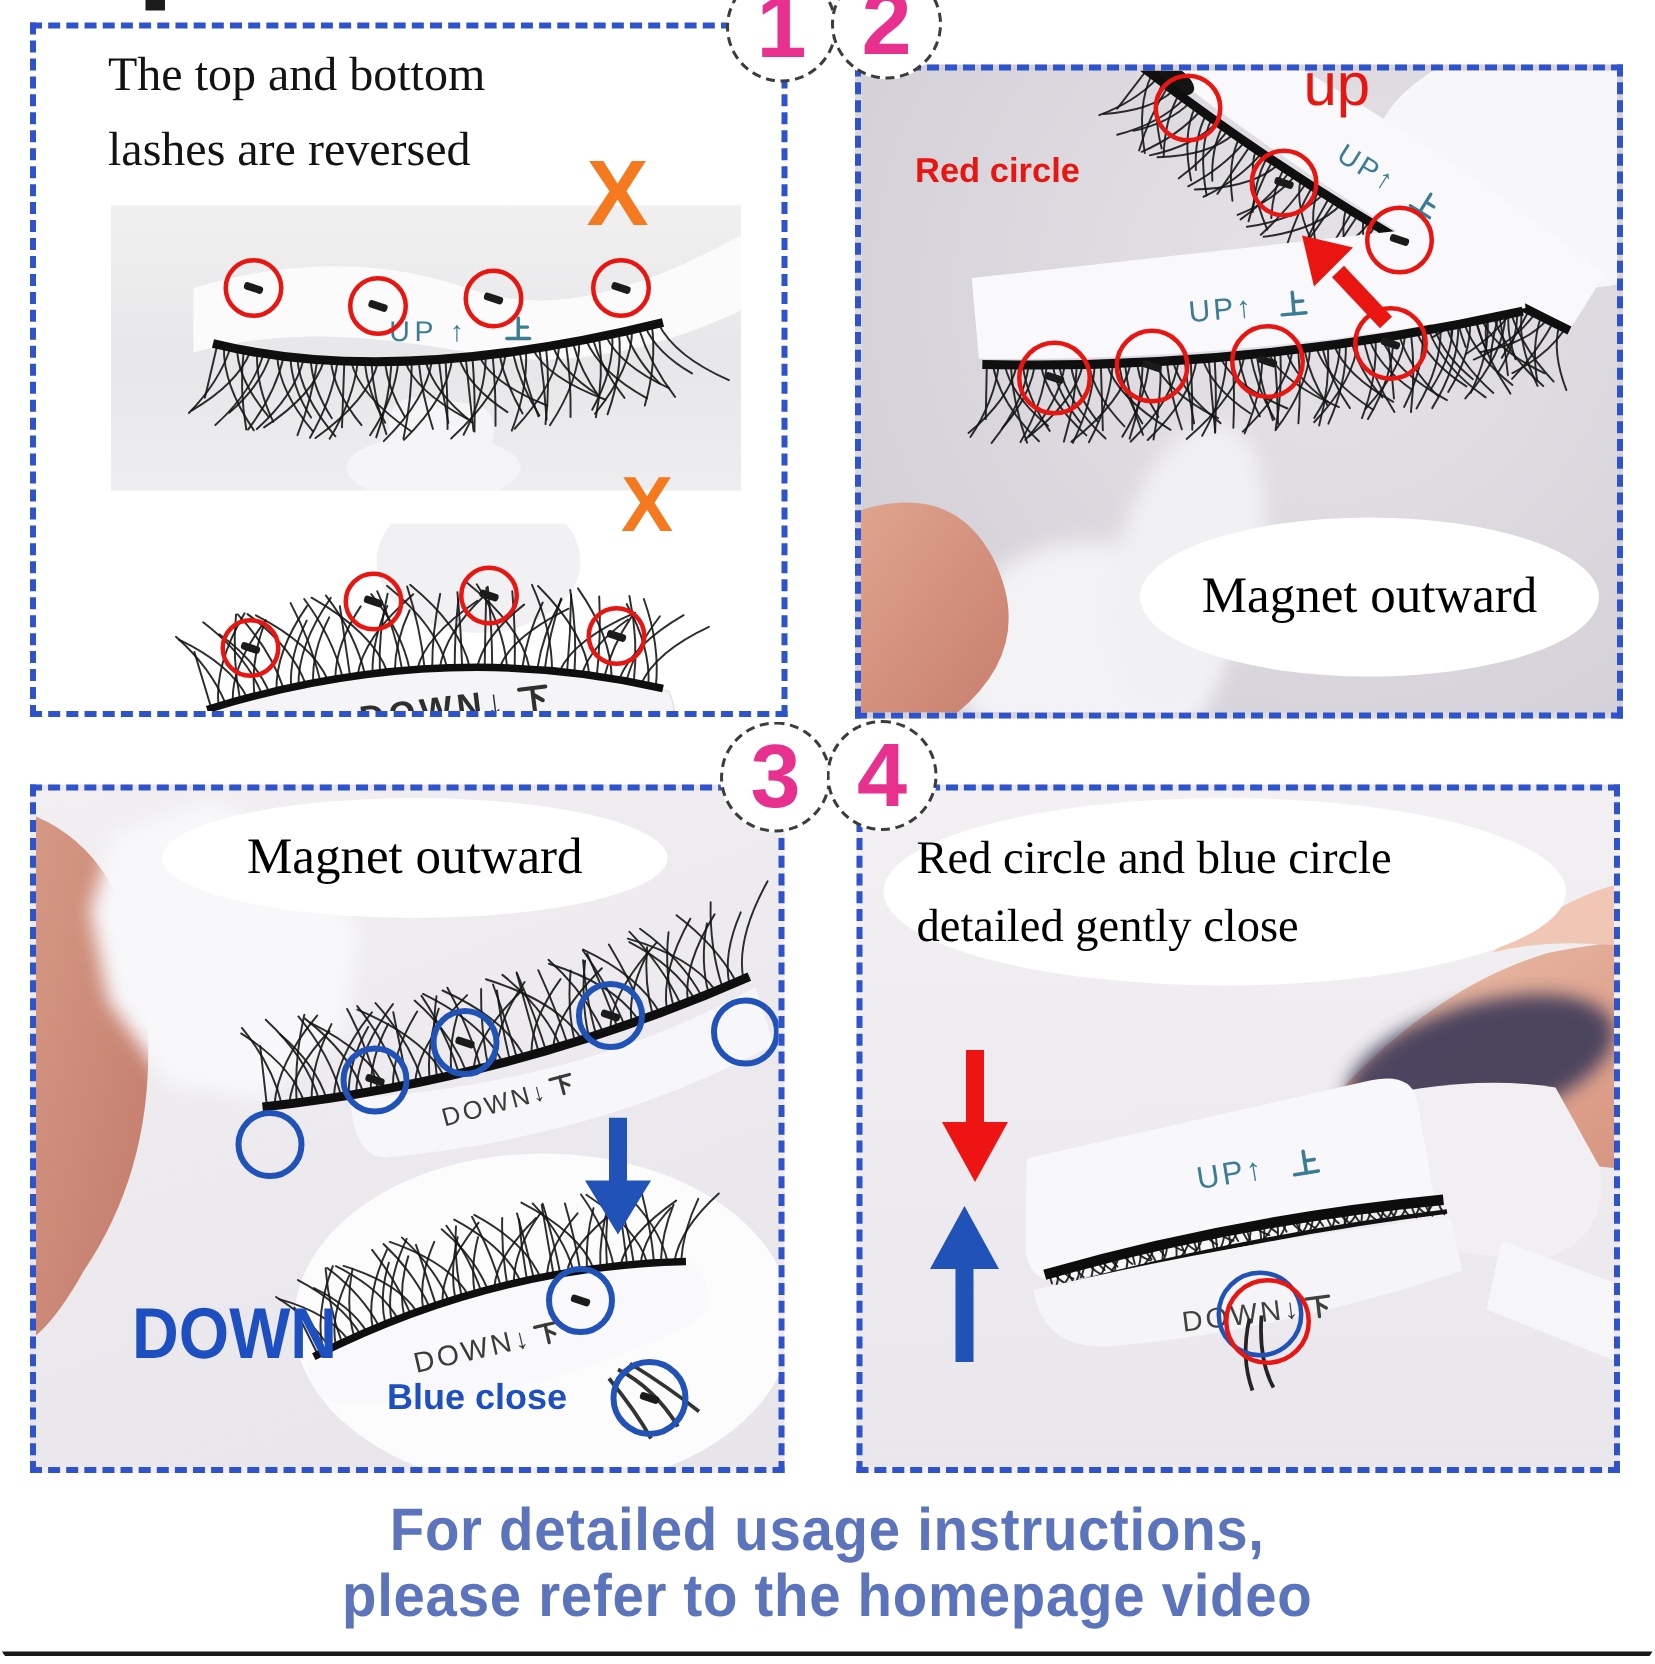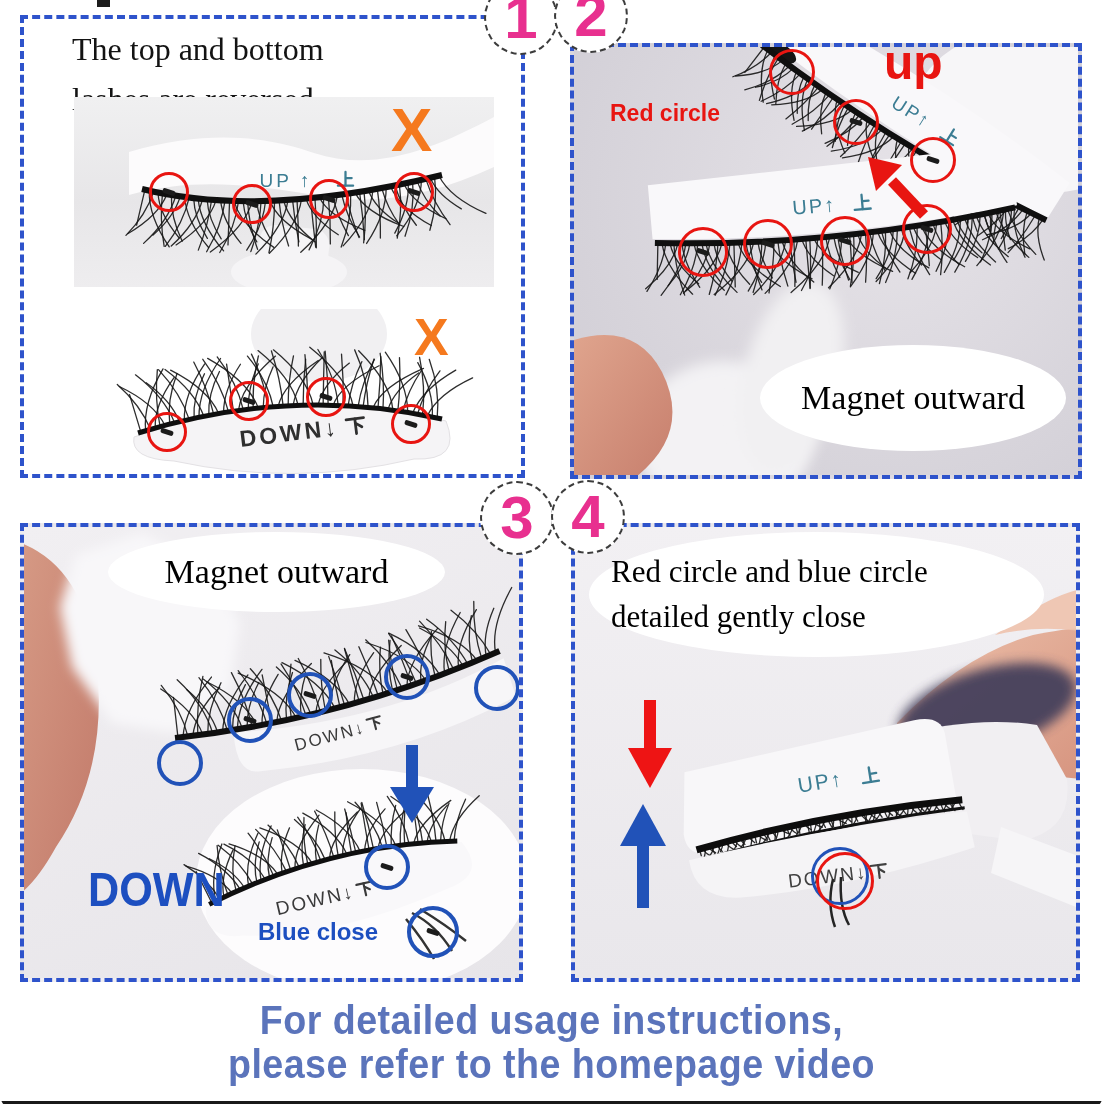--- a/index.html
+++ b/index.html
@@ -7,21 +7,21 @@
          font-family:"Liberation Sans",sans-serif;border-radius:14px;}
   .panel{position:absolute;border:4px dashed #2e53cb;box-sizing:border-box;overflow:hidden;}
   #panel1{left:20px;top:15px;width:505px;height:463px;background:#ffffff;}
   #panel2{left:570px;top:43px;width:512px;height:436px;
           background:radial-gradient(circle at 62% 35%,#e6e3e8 0%,#d6d3da 70%,#cfccd4 100%);}
   #panel3{left:20px;top:523px;width:503px;height:459px;
           background:linear-gradient(160deg,#f1eff2 0%,#e7e5e9 100%);}
   #panel4{left:571px;top:523px;width:509px;height:459px;
           background:linear-gradient(180deg,#f2f0f3 0%,#e9e7eb 100%);}
   .serif{font-family:"Liberation Serif",serif;}
-  .photo{position:absolute;overflow:hidden;}
+  .photo{position:absolute;overflow:hidden;margin-top:40px;}
   .photo>svg,.panelsvg{position:absolute;left:0;top:0;width:100%;height:100%;}
   .circle-marker{position:absolute;border-radius:50%;box-sizing:border-box;}
   .red-c{border:3.5px solid #e81511;}
   .blue-c{border:4px solid #2152b8;}
   .mag{position:absolute;left:50%;top:50%;width:13px;height:5px;background:#1b1b1b;border-radius:2px;
        transform:translate(-50%,-50%) rotate(18deg);}
   .badge{position:absolute;width:74px;height:74px;background:#fff;border:2px dashed #3c3c3c;border-radius:50%;
          display:flex;align-items:center;justify-content:center;z-index:6;box-sizing:border-box;}
   .badge span{color:#e8308f;font-weight:bold;font-size:60px;line-height:1;}
   .xmark{position:absolute;color:#f5791e;font-weight:bold;line-height:1;z-index:3;}
@@ -438,21 +438,21 @@
             <path d="M344.21563720703125,53.99851608276367 Q346.2278778107198,73.72115877254578 346.43496859489164,93.66390589882884" fill="none" stroke="#161616" stroke-width="1.3" stroke-linecap="round" opacity="0.9"></path>
             <path d="M348.1858825683594,53.511470794677734 Q345.5908564821565,78.43376879676185 316.7709663773161,106.6309486642233" fill="none" stroke="#161616" stroke-width="1.3" stroke-linecap="round" opacity="0.9"></path>
             <path d="M352.1548156738281,53.01372528076172 Q358.01689643033006,77.58970119635883 376.44670536246775,100.56738132671423" fill="none" stroke="#161616" stroke-width="1.3" stroke-linecap="round" opacity="0.9"></path>
             <path d="M356.1224060058594,52.50575256347656 Q355.31571273143476,71.27056892275783 339.6162708425274,91.97070930763711" fill="none" stroke="#161616" stroke-width="1.3" stroke-linecap="round" opacity="0.9"></path>
           </g>
           <path d="M-2,56 Q178,76 360,52" stroke="#0f0f0f" stroke-width="6" fill="none"></path>
       </g>
     </svg>
 
     <div class="annot" style="left:36px;top:33px;color:#e81511;font-weight:bold;font-size:23px;margin-top:20px;">Red circle</div>
-    <div class="annot" style="left:310px;top:-12px;color:#e81511;font-weight:bold;font-size:48px;">up</div>
+    <div class="annot" style="left:295px;top:-12px;color:#e81511;font-weight:normal;font-size:40px;">up</div>
 
     <svg class="arrow-svg" style="left:292px;top:108px;" width="64" height="64" viewBox="0 0 64 64">
       <line x1="26" y1="26" x2="58" y2="60" stroke="#e81511" stroke-width="11"></line>
       <polygon points="2,2 36,10 10,36" fill="#e81511"></polygon>
     </svg>
 
     <div class="circle-marker red-c annot" style="left:195px;top:2px;width:46px;height:46px;"></div>
     <div class="circle-marker red-c annot" style="left:259px;top:52px;width:46px;height:46px;">
         <i class="mag"></i>
       </div>

